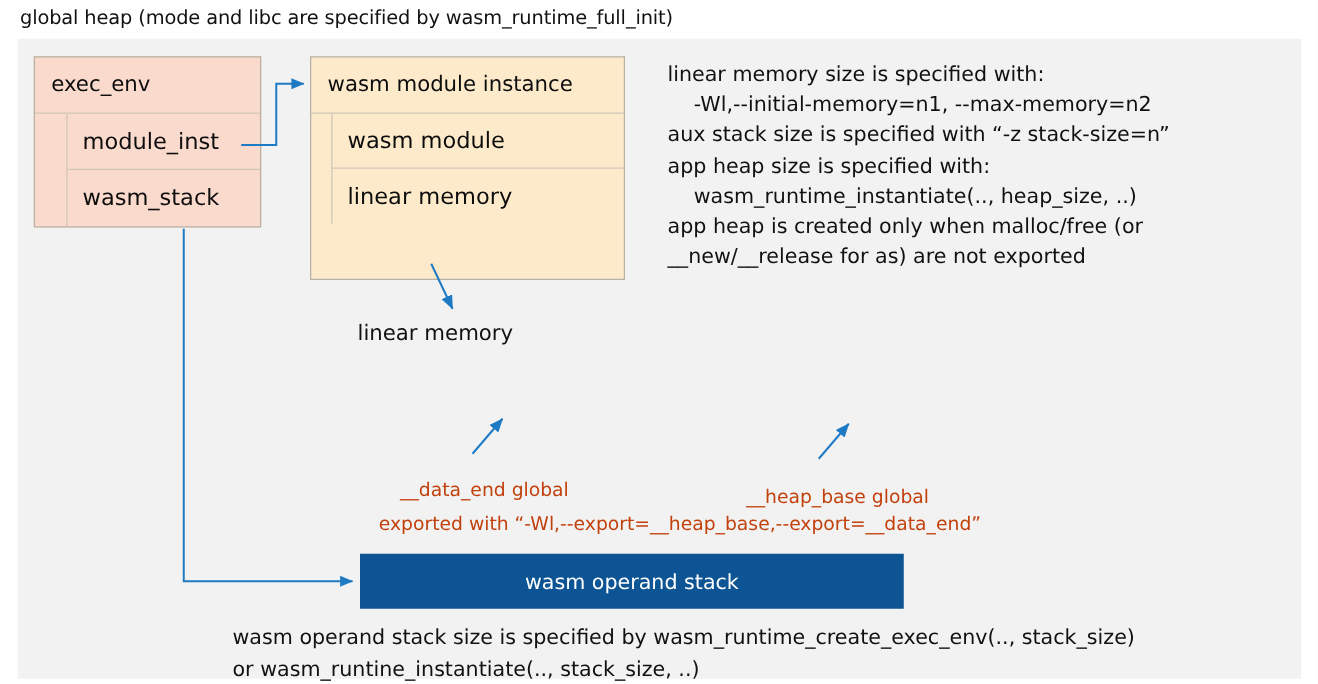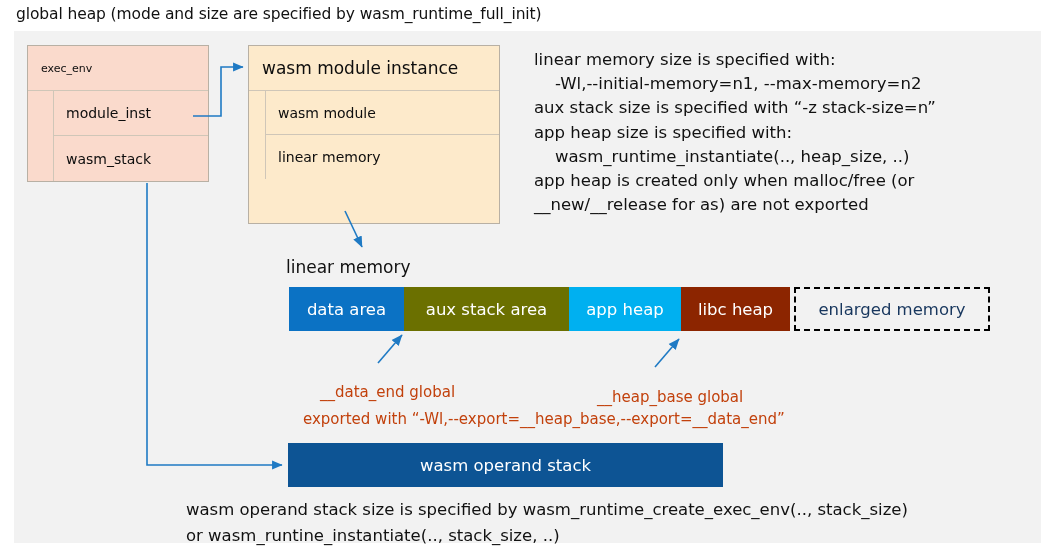--- a/index.html
+++ b/index.html
@@ -44,42 +44,42 @@
     position: absolute;
     box-sizing: border-box;
     border: 1px solid #b8b0a4;
   }
   .struct .hdr {
     box-sizing: border-box;
     width: 100%;
     display: flex;
     align-items: center;
     padding-left: 13px;
-    font-size: 11px;
+    font-size: 17px;
     color: #0d0d0d;
     border-bottom: 1px solid #cfc6b8;
   }
   .struct .body {
     display: flex;
     width: 100%;
   }
   .struct .gutter {
     box-sizing: border-box;
     border-right: 1px solid #cfc6b8;
     flex: 0 0 auto;
   }
   .struct .rows {
     flex: 1 1 auto;
   }
   .struct .row {
     box-sizing: border-box;
     display: flex;
     align-items: center;
     padding-left: 12px;
-    font-size: 14px;
+    font-size: 18px;
     color: #0d0d0d;
     border-bottom: 1px solid #cfc6b8;
   }
   .struct .row:last-child { border-bottom: none; }
 
   
   #exec-env-box { left: 13px; top: 14px; width: 182px; height: 137px; background: #fadacc; }
   #exec-env-box .hdr { height: 45px; }
   #exec-env-box .gutter { width: 26px; }
   #exec-env-box .row { height: 45px; }
@@ -176,21 +176,21 @@
     width: 1027px;
     height: 512px;
     pointer-events: none;
   }
 </style>
 </head>
 <body>
 
 <div id="stage">
 
-  <div class="page-title">global heap (mode and size are specified by wasm_runtime_full_init)</div>
+  <div class="page-title">global heap (mode and libc are specified by wasm_runtime_full_init)</div>
 
   <div class="panel" style="background: rgb(242, 242, 242);">
 
     <div class="struct" id="exec-env-box" style="background: rgb(250, 218, 204);">
       <div class="hdr">exec_env</div>
       <div class="body">
         <div class="gutter"></div>
         <div class="rows">
           <div class="row">module_inst</div>
           <div class="row">wasm_stack</div>
@@ -212,27 +212,20 @@
     <div class="note" id="rhs-note">linear memory size is specified with:
     -Wl,--initial-memory=n1, --max-memory=n2
 aux stack size is specified with “-z stack-size=n”
 app heap size is specified with:
     wasm_runtime_instantiate(.., heap_size, ..)
 app heap is created only when malloc/free (or
 __new/__release for as) are not exported</div>
 
     <div id="linear-memory-caption">linear memory</div>
 
-    <div id="memory-bar">
-      <div class="seg" style="width: 115px; background: rgb(11, 114, 196);">data area</div>
-      <div class="seg" style="width: 165px; background: rgb(107, 112, 0);">aux stack area</div>
-      <div class="seg" style="width: 112px; background: rgb(0, 176, 240);">app heap</div>
-      <div class="seg" style="width: 109px; background: rgb(140, 37, 0);">libc heap</div>
-      <div class="seg dashed" style="width: 196px; color: rgb(23, 54, 93);">enlarged memory</div>
-    </div>
 
     <div class="anno" id="data-end-label">__data_end global</div>
     <div class="anno" id="export-note">exported with “-Wl,--export=__heap_base,--export=__data_end”</div>
     <div class="anno" id="heap-base-label">__heap_base global</div>
 
     <div id="operand-stack-box" style="background: rgb(13, 84, 148);">
       <span>wasm operand stack</span>
     </div>
     <div id="operand-stack-note">wasm operand stack size is specified by wasm_runtime_create_exec_env(.., stack_size)
 or wasm_runtine_instantiate(.., stack_size, ..)</div>

